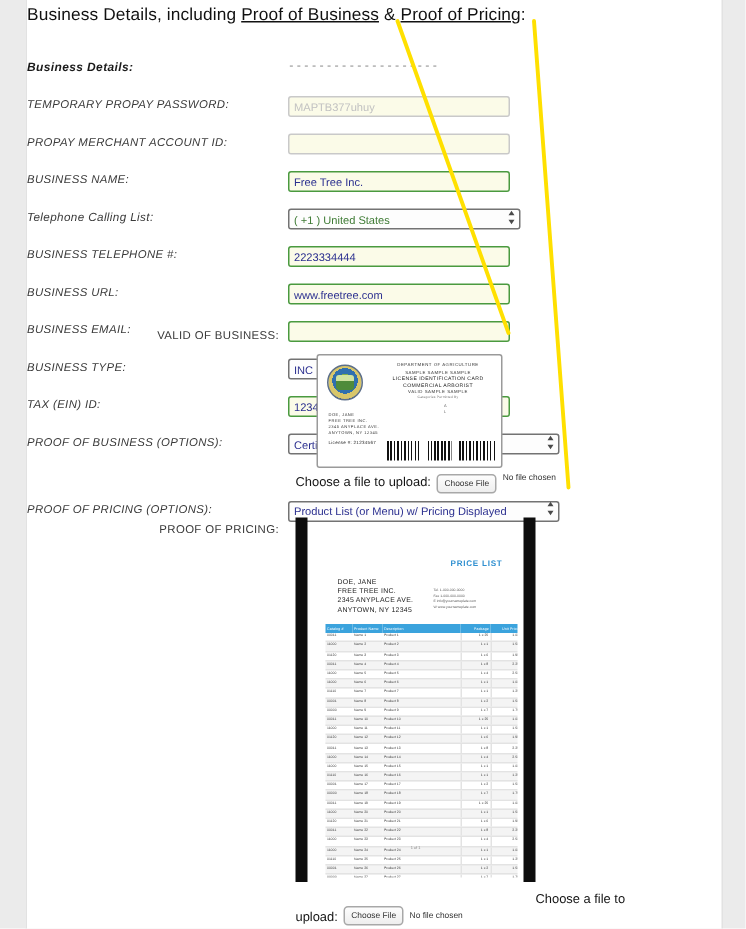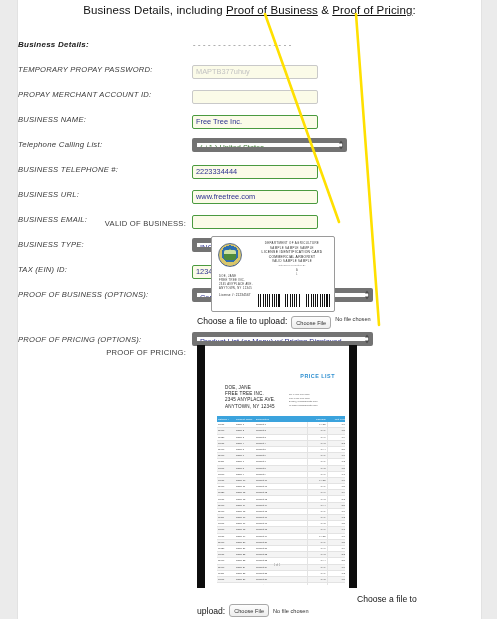--- a/index.html
+++ b/index.html
@@ -12,21 +12,21 @@
   }
   .page{
     position:absolute;left:17px;top:0;width:463px;height:619px;
     background:#ffffff;
     border-left:1px solid #e2e2e2;border-right:1px solid #e2e2e2;
     overflow:hidden;
   }
   
   .heading{
     position:absolute;left:0;top:4px;width:463px;
-    text-align:center;font-size:11.5px;color:#111;
+    text-align:left;font-size:11.5px;color:#111;
     letter-spacing:.1px;white-space:nowrap;
   }
   .heading u{text-decoration:underline;}
   
   .form{
     position:absolute;left:0;top:34px;width:463px;
   }
   .row{
     display:flex;align-items:center;
     height:21px;margin-bottom:4px;
@@ -43,27 +43,27 @@
   .fld{flex:0 0 auto;}
   
   .inp{
     height:14px;box-sizing:border-box;
     background:#fbfbe8;border:1px solid #4a9a3f;
     border-radius:2px;
     font-family:"Liberation Sans",sans-serif;
     font-size:7.4px;color:#2b2f8f;
     padding:0 3px;outline:none;
   }
-  .inp.wide{width:126px;}
+  .inp.wide{width:148px;}
   .inp.gray{border:1px solid #c9c9c9;color:#b2b2b2;}
   .inp::placeholder{color:#c2c2c2;}
   
   .sel{
     height:14px;box-sizing:border-box;
-    background:#fdfdfd;border:5px solid #737373;border-radius:2px;
+    background:#fdfdfd;border:1px solid #737373;border-radius:2px;
     font-family:"Liberation Sans",sans-serif;
     font-size:7.4px;color:#2b2f8f;
     padding:0 12px 0 3px;
     -webkit-appearance:none;appearance:none;outline:none;
     position:relative;
   }
   .selwrap{position:relative;display:inline-block;}
   .selwrap .arrows{
     position:absolute;right:3px;top:50%;transform:translateY(-50%);
     width:5px;height:9px;pointer-events:none;

